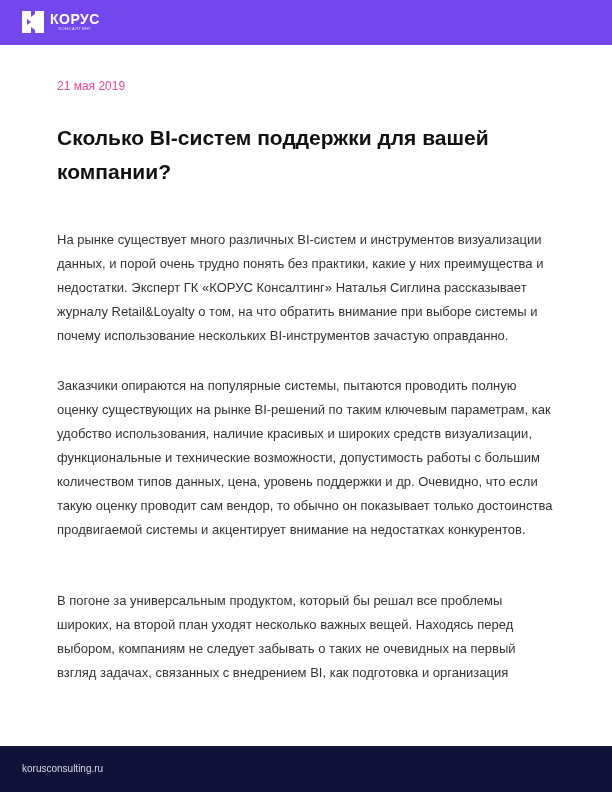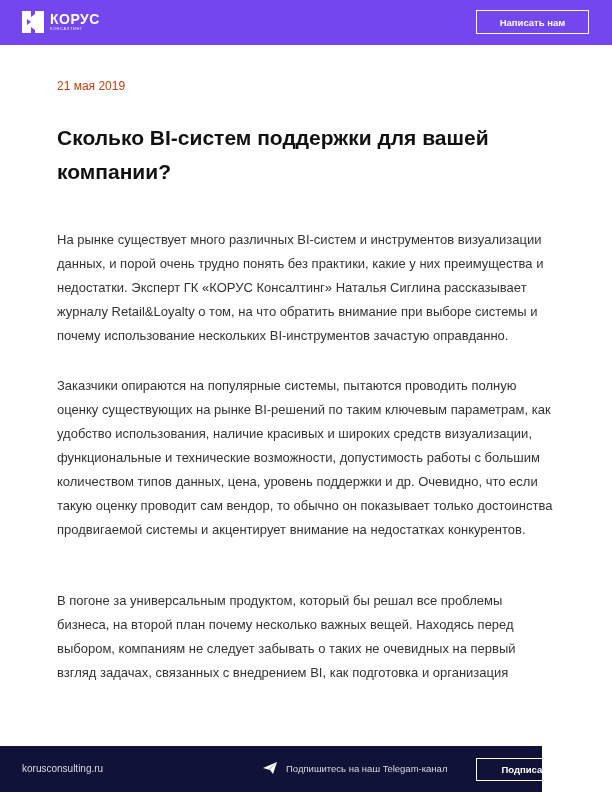--- a/index.html
+++ b/index.html
@@ -1,37 +1,37 @@
 <!DOCTYPE html>
 <html><head>
 <meta charset="utf-8">
 <style>
   * { box-sizing: border-box; margin: 0; padding: 0; }
   html, body { width: 612px; height: 792px; overflow: hidden; background: #ffffff; }
   body { font-family: "Liberation Sans", "DejaVu Sans", sans-serif; color: #1a1a1a; position: relative; }
 
   .header { position: absolute; top: 0; left: 0; width: 612px; height: 45px; background: #7446ee; }
-  .logo { position: absolute; left: 22px; top: 10px; height: 24px; display: flex; align-items: center; }
+  .logo { position: absolute; left: 22px; top: 10px; height: 24px; display: flex; align-items: center; text-align: center; }
   .logo-mark { width: 22px; height: 22px; position: relative; }
   .logo-text { margin-left: 6px; display: flex; flex-direction: column; }
   .logo-name { color: #fff; font-weight: bold; font-size: 14px; letter-spacing: 0.5px; line-height: 14px; }
   .logo-sub { color: #fff; font-size: 4px; letter-spacing: 0.6px; line-height: 6px; opacity: 0.9; }
 
   .header-btn { position: absolute; left: 476px; top: 10px; width: 113px; height: 24px; border: 1px solid #ffffff;
     color: #fff; font-size: 9.5px; font-weight: bold; display: flex; align-items: center; justify-content: center; background: transparent; cursor: pointer; }
 
-  .date { position: absolute; left: 57px; top: 79px; font-size: 12px; color: #c2410c; }
+  .date { position: absolute; left: 57px; top: 79px; font-size: 12px; color: #ec4899; }
   .title { position: absolute; left: 57px; top: 121px; width: 500px; font-size: 21px; font-weight: bold; line-height: 34px; color: #111; }
 
   .body-text { position: absolute; left: 57px; width: 500px; font-size: 13px; line-height: 24px; color: #333; }
   .p1 { top: 228px; }
   .p2 { top: 374px; }
   .p3 { top: 589px; }
 
-  .footer { position: absolute; left: 0; top: 746px; width: 542px; height: 46px; background: #111238; }
+  .footer { position: absolute; left: 0; top: 746px; width: 612px; height: 46px; background: #111238; }
   .footer-site { position: absolute; left: 22px; top: 17px; font-size: 10px; color: #d8d8e4; }
   .footer-tg { position: absolute; left: 262px; top: 14px; display: flex; align-items: center; }
   .tg-icon { width: 16px; height: 16px; }
   .footer-tg-text { margin-left: 8px; font-size: 9.5px; color: #d8d8e4; }
   .subscribe-btn { position: absolute; left: 476px; top: 12px; width: 113px; height: 23px; border: 1px solid #ffffff;
     color: #fff; font-size: 9.5px; font-weight: bold; display: flex; align-items: center; justify-content: center; background: transparent; cursor: pointer; }
 </style>
 </head>
 <body>
 
@@ -41,33 +41,24 @@
       <rect x="0" y="0" width="9" height="22" fill="#ffffff"></rect>
       <rect x="13" y="0" width="9" height="22" fill="#ffffff"></rect>
       <polygon points="9,6 13,3 13,19 9,16" fill="#ffffff"></polygon>
       <polygon points="5,8 9,11 5,14" fill="#7446ee"></polygon>
     </svg>
     <div class="logo-text">
       <span class="logo-name">КОРУС</span>
       <span class="logo-sub">КОНСАЛТИНГ</span>
     </div>
   </div>
-  <button class="header-btn">Написать нам</button>
 </div>
 
 <div class="date">21 мая 2019</div>
 <h1 class="title">Сколько BI-систем поддержки для вашей компании?</h1>
 
 <p class="body-text p1">На рынке существует много различных BI-систем и инструментов визуализации данных, и порой очень трудно понять без практики, какие у них преимущества и недостатки. Эксперт ГК «КОРУС Консалтинг» Наталья Сиглина рассказывает журналу Retail&amp;Loyalty о том, на что обратить внимание при выборе системы и почему использование нескольких BI-инструментов зачастую оправданно.</p>
 <p class="body-text p2">Заказчики опираются на популярные системы, пытаются проводить полную оценку существующих на рынке BI-решений по таким ключевым параметрам, как удобство использования, наличие красивых и широких средств визуализации, функциональные и технические возможности, допустимость работы с большим количеством типов данных, цена, уровень поддержки и др. Очевидно, что если такую оценку проводит сам вендор, то обычно он показывает только достоинства продвигаемой системы и акцентирует внимание на недостатках конкурентов.</p>
-<p class="body-text p3">В погоне за универсальным продуктом, который бы решал все проблемы бизнеса, на второй план почему несколько важных вещей. Находясь перед выбором, компаниям не следует забывать о таких не очевидных на первый взгляд задачах, связанных с внедрением BI, как подготовка и организация</p>
+<p class="body-text p3">В погоне за универсальным продуктом, который бы решал все проблемы широких, на второй план уходят несколько важных вещей. Находясь перед выбором, компаниям не следует забывать о таких не очевидных на первый взгляд задачах, связанных с внедрением BI, как подготовка и организация</p>
 
 <div class="footer">
   <span class="footer-site">korusconsulting.ru</span>
-  <div class="footer-tg">
-    <svg class="tg-icon" viewBox="0 0 16 16">
-      <polygon points="1,8 15,2 11,14 8,10" fill="#ffffff"></polygon>
-      <polygon points="8,10 15,2 6,9" fill="#c9c9d8"></polygon>
-    </svg>
-    <span class="footer-tg-text">Подпишитесь на наш Telegam-канал</span>
-  </div>
-  <button class="subscribe-btn">Подписаться</button>
 </div>
 
 </body></html>

